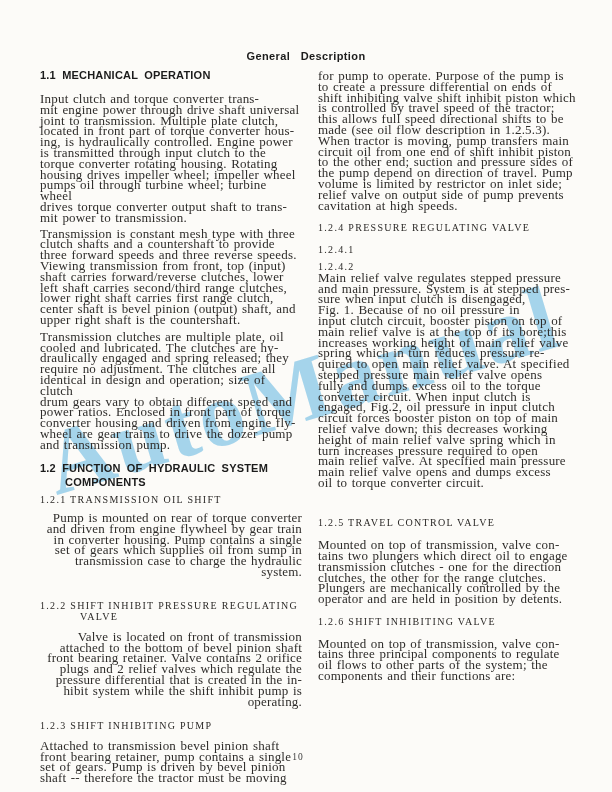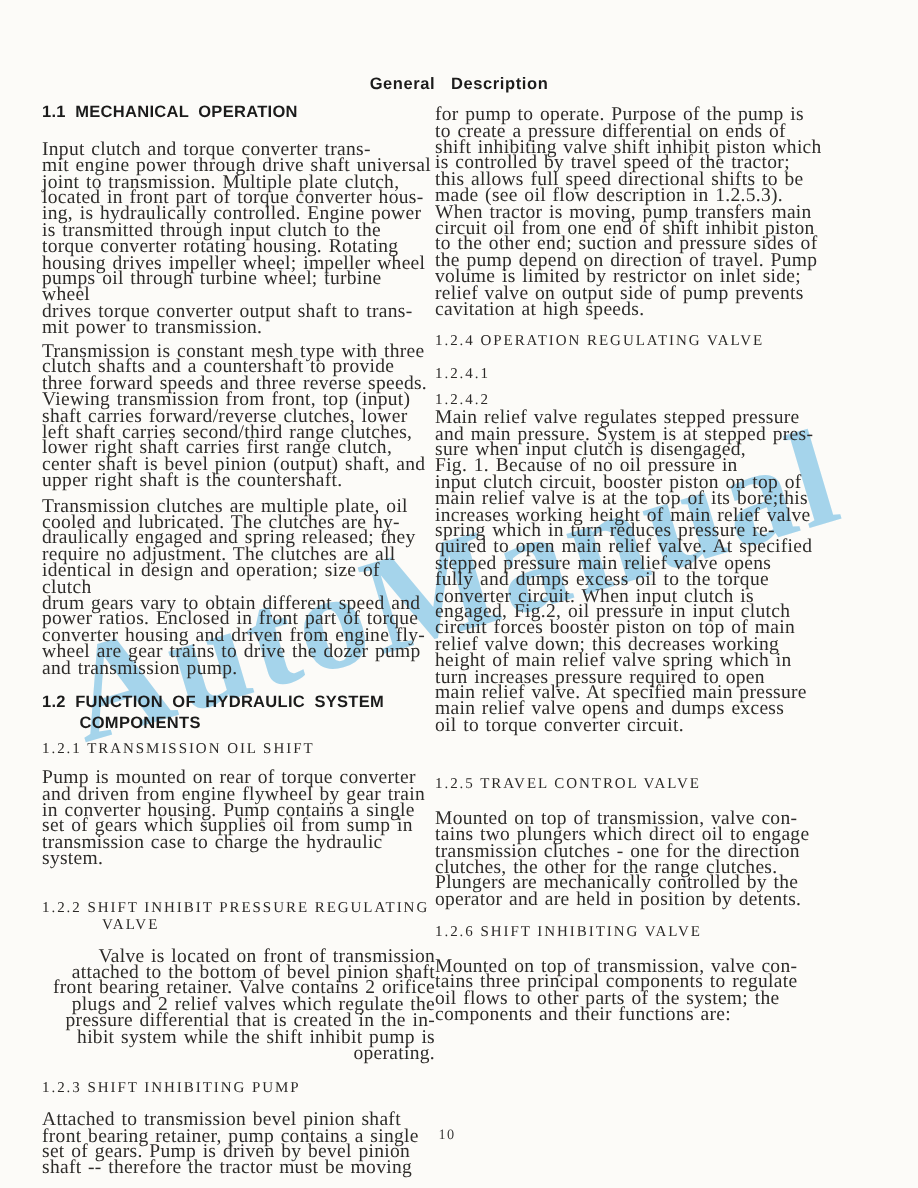--- a/index.html
+++ b/index.html
@@ -31,23 +31,23 @@
     font-family:"Liberation Sans", sans-serif;
     font-weight:bold;
     font-size:11px;
     letter-spacing:0.4px;
     word-spacing:7px;
     color:#1c1c1c;
     z-index:2;
   }
   .columns{
     position:absolute;
-    top:66px;left:28px;
+    top:66px;left:40px;
     display:flex;
-    gap:0;
+    gap:16px;
     z-index:1;
   }
   .col{display:flex;flex-direction:column;}
   .col.left{width:262px;}
   .col.right{width:266px;}
   .para{
     font-size:13px;
     line-height:10.8px;
     letter-spacing:0.2px;
     word-spacing:1px;
@@ -82,21 +82,21 @@
     transform:translateX(-8px);
     z-index:1;
   }
   
   .m-h11{margin-top:2px;}
   .m-p1{margin-top:12px;}
   .m-p2{margin-top:5px;}
   .m-p3{margin-top:6px;}
   .m-h12{margin-top:10px;}
   .m-h121{margin-top:5px;}
-  .m-p121{margin-top:8px;}
+  .m-p121{margin-top:8px;text-align:right;}
   .m-h122{margin-top:22px;}
   .m-p122{margin-top:9px;text-align:right;}
   .m-h123{margin-top:13px;}
   .m-p123{margin-top:9px;}
   .m-pcont{margin-top:5px;}
   .m-h124{margin-top:11px;}
   .m-h1241{margin-top:10px;}
   .m-p1241{margin-top:0;}
   .m-h1242{margin-top:6px;}
   .m-p1242{margin-top:0;}
@@ -180,21 +180,21 @@
 is controlled by travel speed of the tractor;
 this allows full speed directional shifts to be
 made (see oil flow description in 1.2.5.3).
 When tractor is moving, pump transfers main
 circuit oil from one end of shift inhibit piston
 to the other end; suction and pressure sides of
 the pump depend on direction of travel. Pump
 volume is limited by restrictor on inlet side;
 relief valve on output side of pump prevents
 cavitation at high speeds.</div>
-      <div class="h-serif m-h124">1.2.4 OPERATION REGULATING VALVE</div>
+      <div class="h-serif m-h124">1.2.4 PRESSURE REGULATING VALVE</div>
       <div class="h-serif m-h1241">1.2.4.1</div>
       <div class="h-serif m-h1242">1.2.4.2</div>
       <div class="para m-p1242">Main relief valve regulates stepped pressure
 and main pressure. System is at stepped pres-
 sure when input clutch is disengaged,
 Fig. 1. Because of no oil pressure in
 input clutch circuit, booster piston on top of
 main relief valve is at the top of its bore;this
 increases working height of main relief valve
 spring which in turn reduces pressure re-

